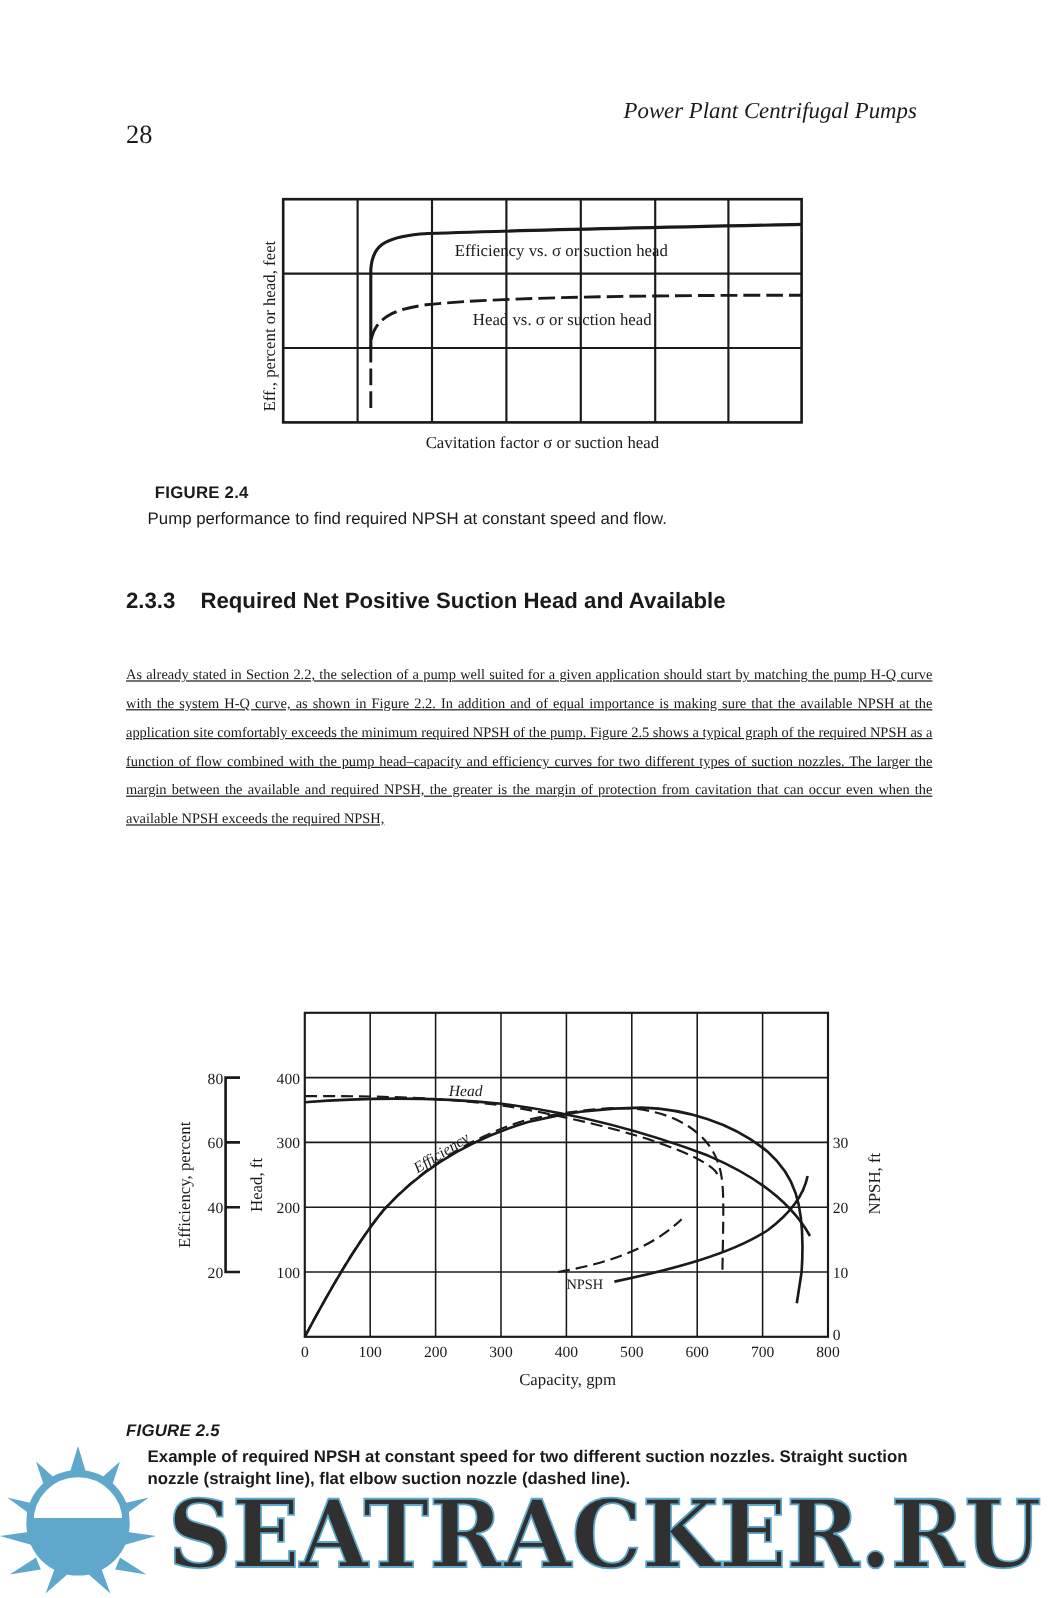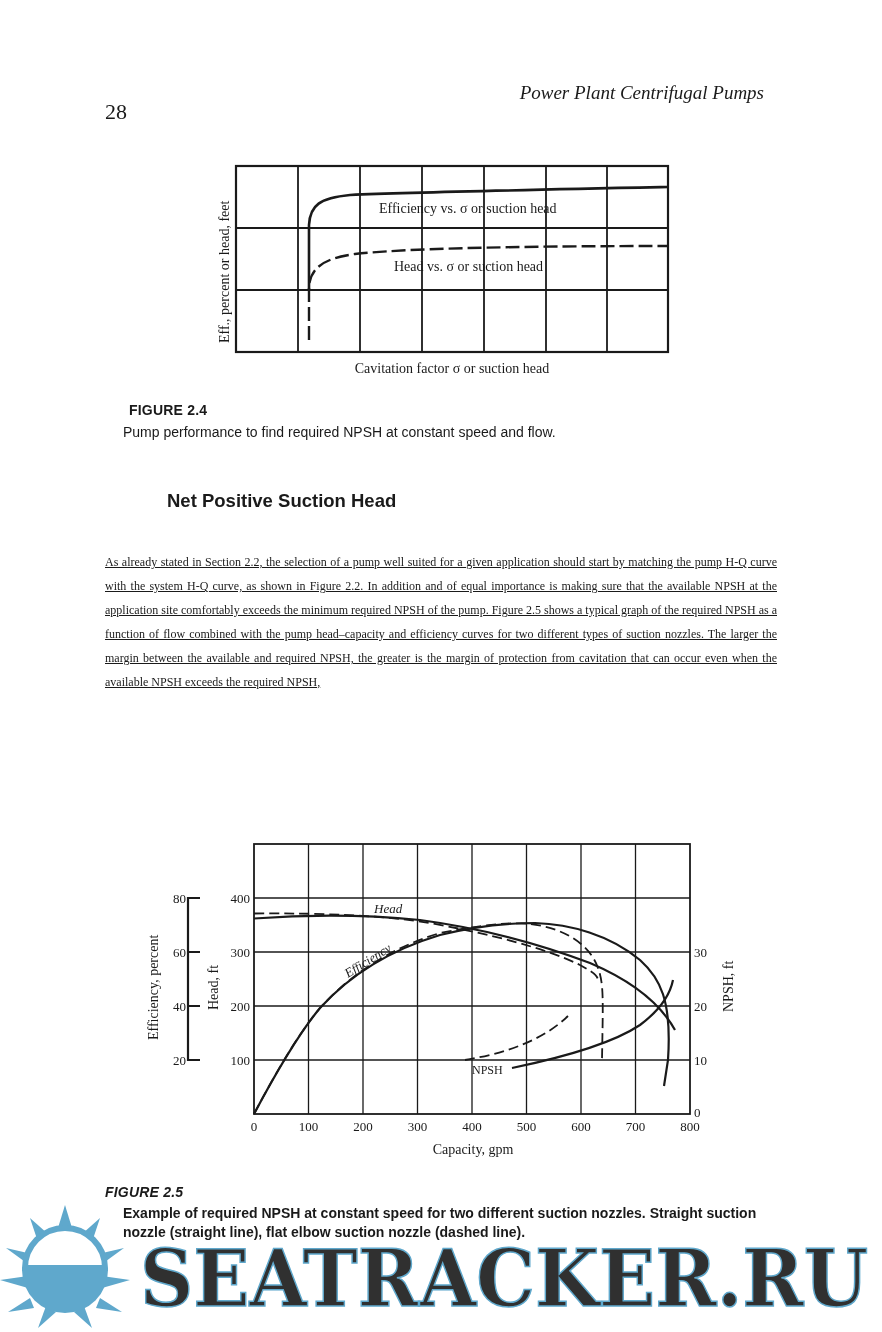--- a/index.html
+++ b/index.html
@@ -45,21 +45,21 @@
   <text x="379" y="213" font-size="14">Efficiency vs. σ or suction head</text>
   <text x="394" y="271" font-size="14">Head vs. σ or suction head</text>
   <text x="229" y="343" font-size="14" transform="rotate(-90 229 343)">Eff., percent or head, feet</text>
   <text x="452" y="373" font-size="14" text-anchor="middle">Cavitation factor σ or suction head</text>
 </svg>
 
 <div class="fig-label" style="top:402px;padding-left:24px;">FIGURE 2.4</div>
 <div class="fig-caption" style="top:423px;">Pump performance to find required NPSH at constant speed and flow.</div>
 
 <div class="section-head">
-  <div class="line2">Net Positive Suction Head</div>
+  <div><span class="num">2.3.3</span><span>Required Net Positive Suction Head and Available</span></div>
 </div>
 
 <div class="body-text">As already stated in Section 2.2, the selection of a pump well suited for a given application should start by matching the pump H-Q curve with the system H-Q curve, as shown in Figure 2.2. In addition and of equal importance is making sure that the available NPSH at the application site comfortably exceeds the minimum required NPSH of the pump. Figure 2.5 shows a typical graph of the required NPSH as a function of flow combined with the pump head–capacity and efficiency curves for two different types of suction nozzles. The larger the margin between the available and required NPSH, the greater is the margin of protection from cavitation that can occur even when the available NPSH exceeds the required NPSH,</div>
 
 <svg style="position:absolute;left:130px;top:835px;" width="610" height="330" viewBox="130 835 610 330">
   <g stroke="#1a1a1a" fill="none">
 
     <g stroke-width="1.3">
       <line x1="308.5" y1="844" x2="308.5" y2="1114"></line>
       <line x1="363" y1="844" x2="363" y2="1114"></line>

